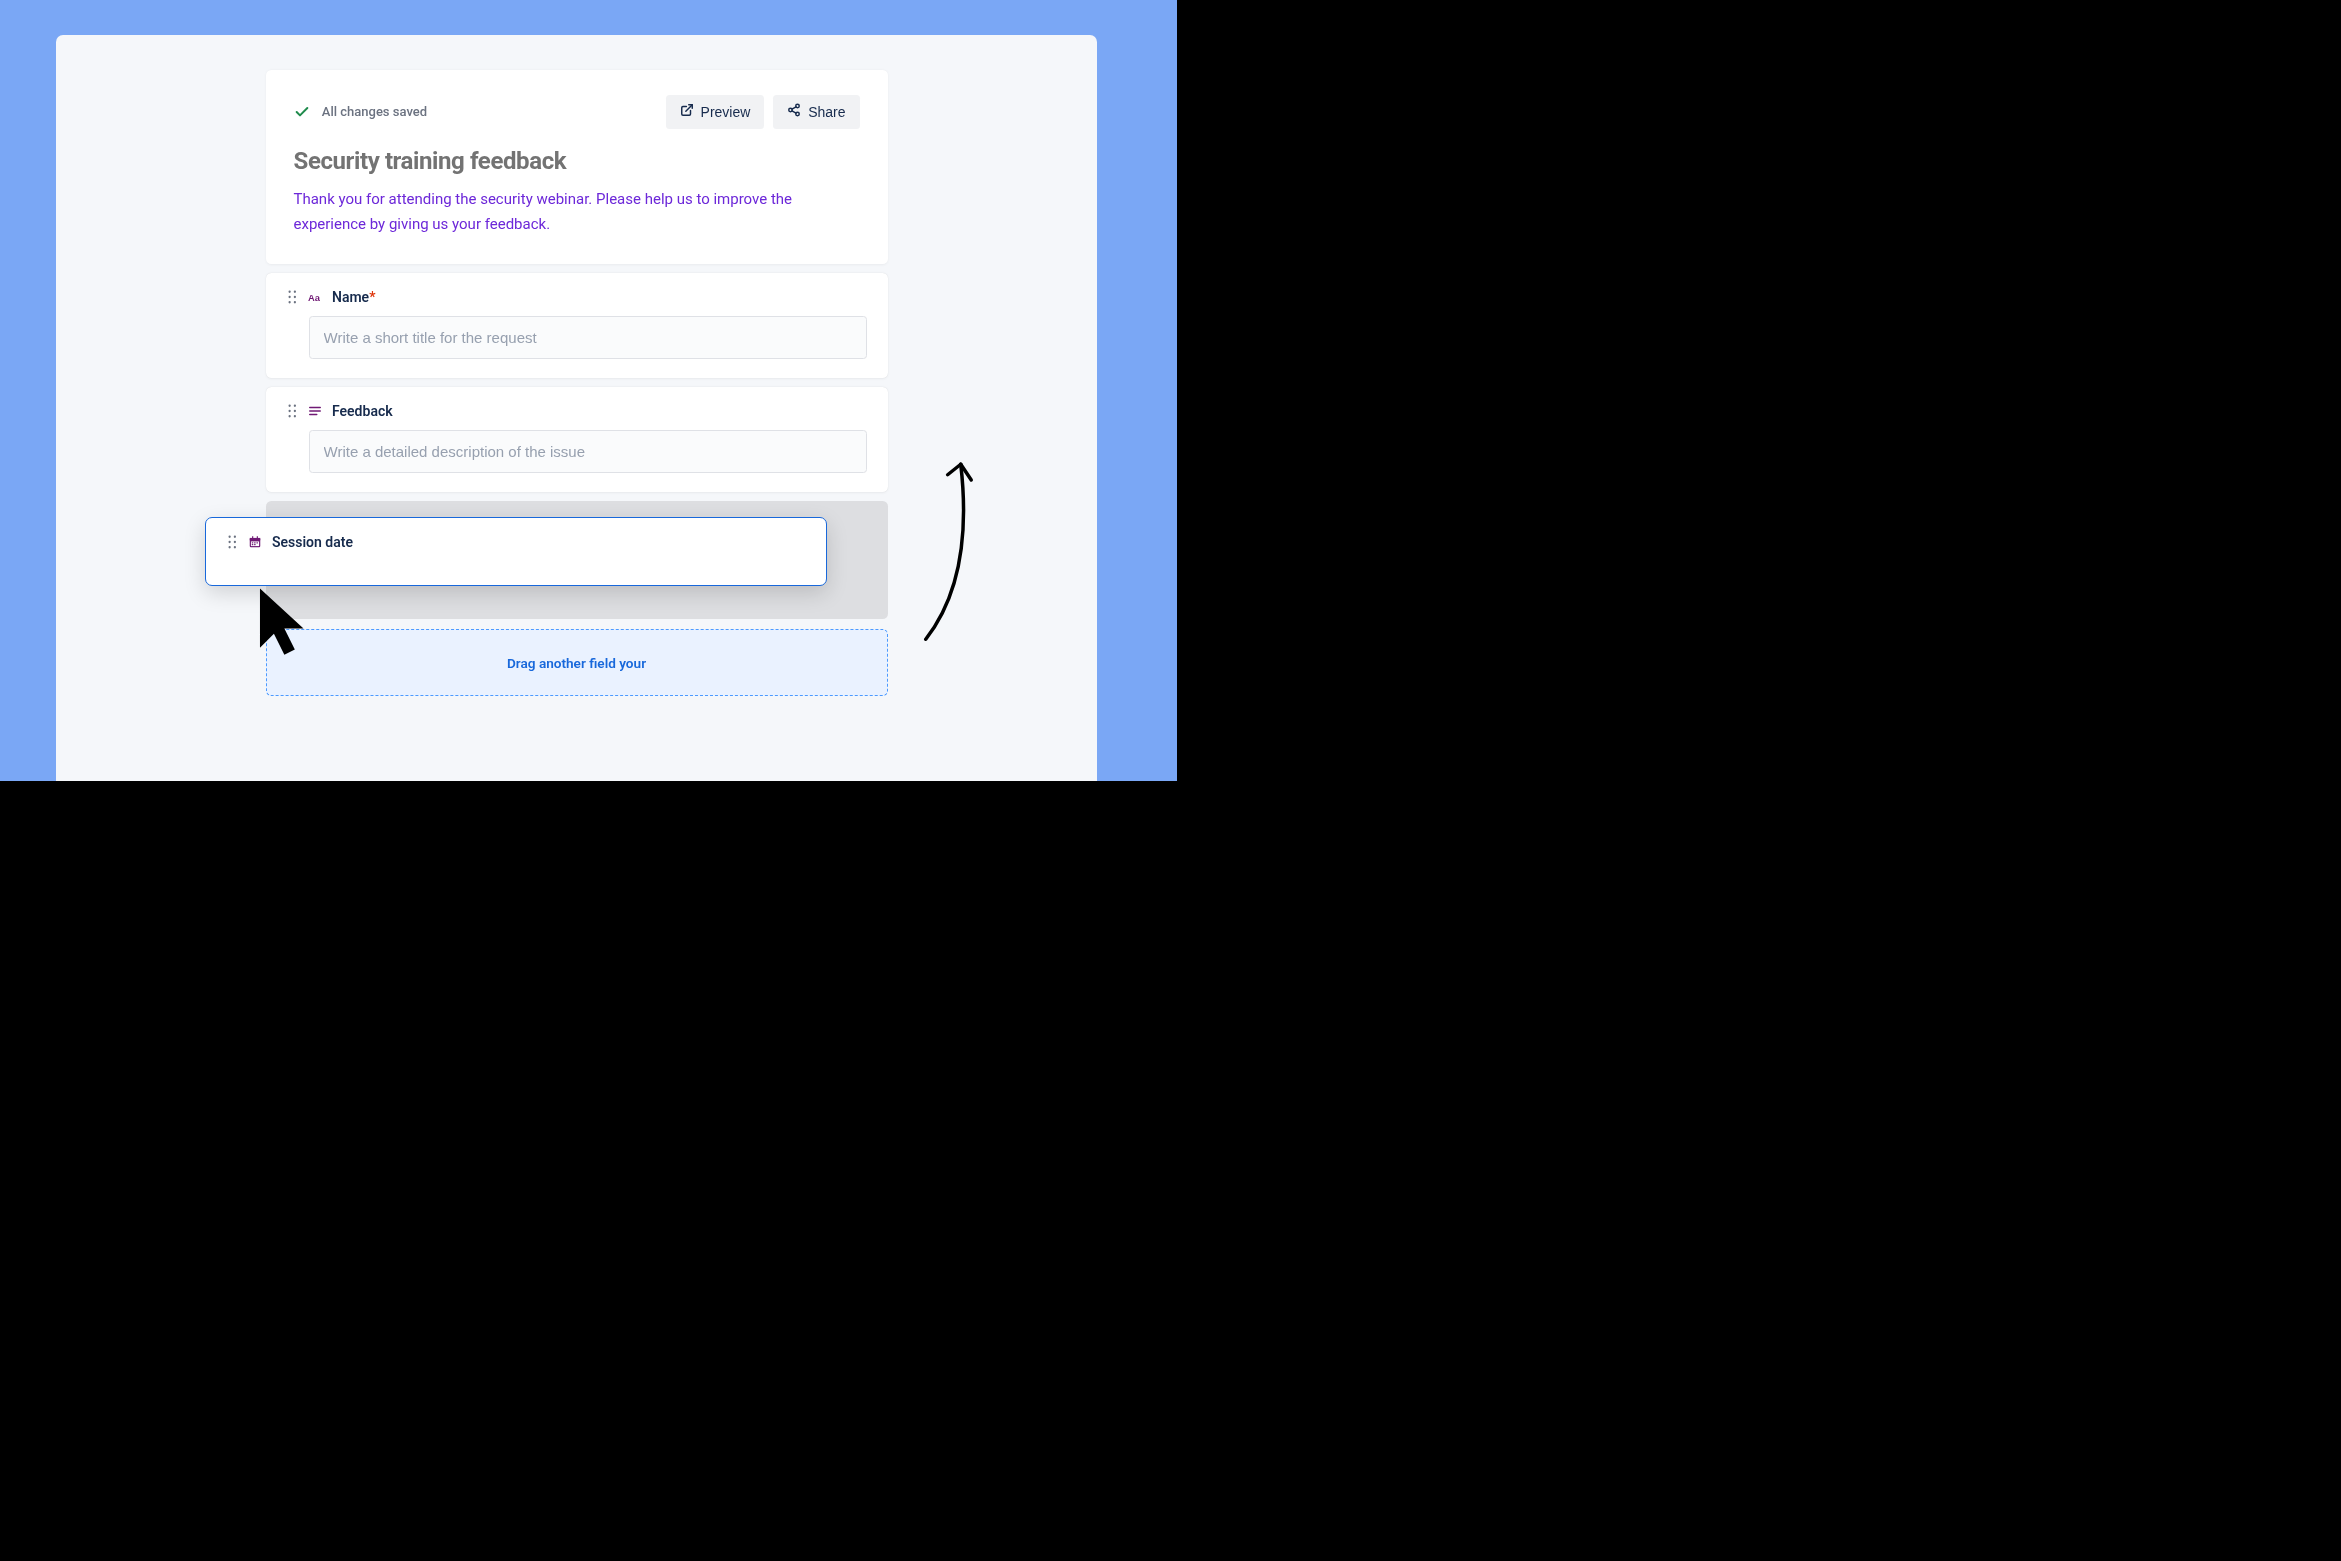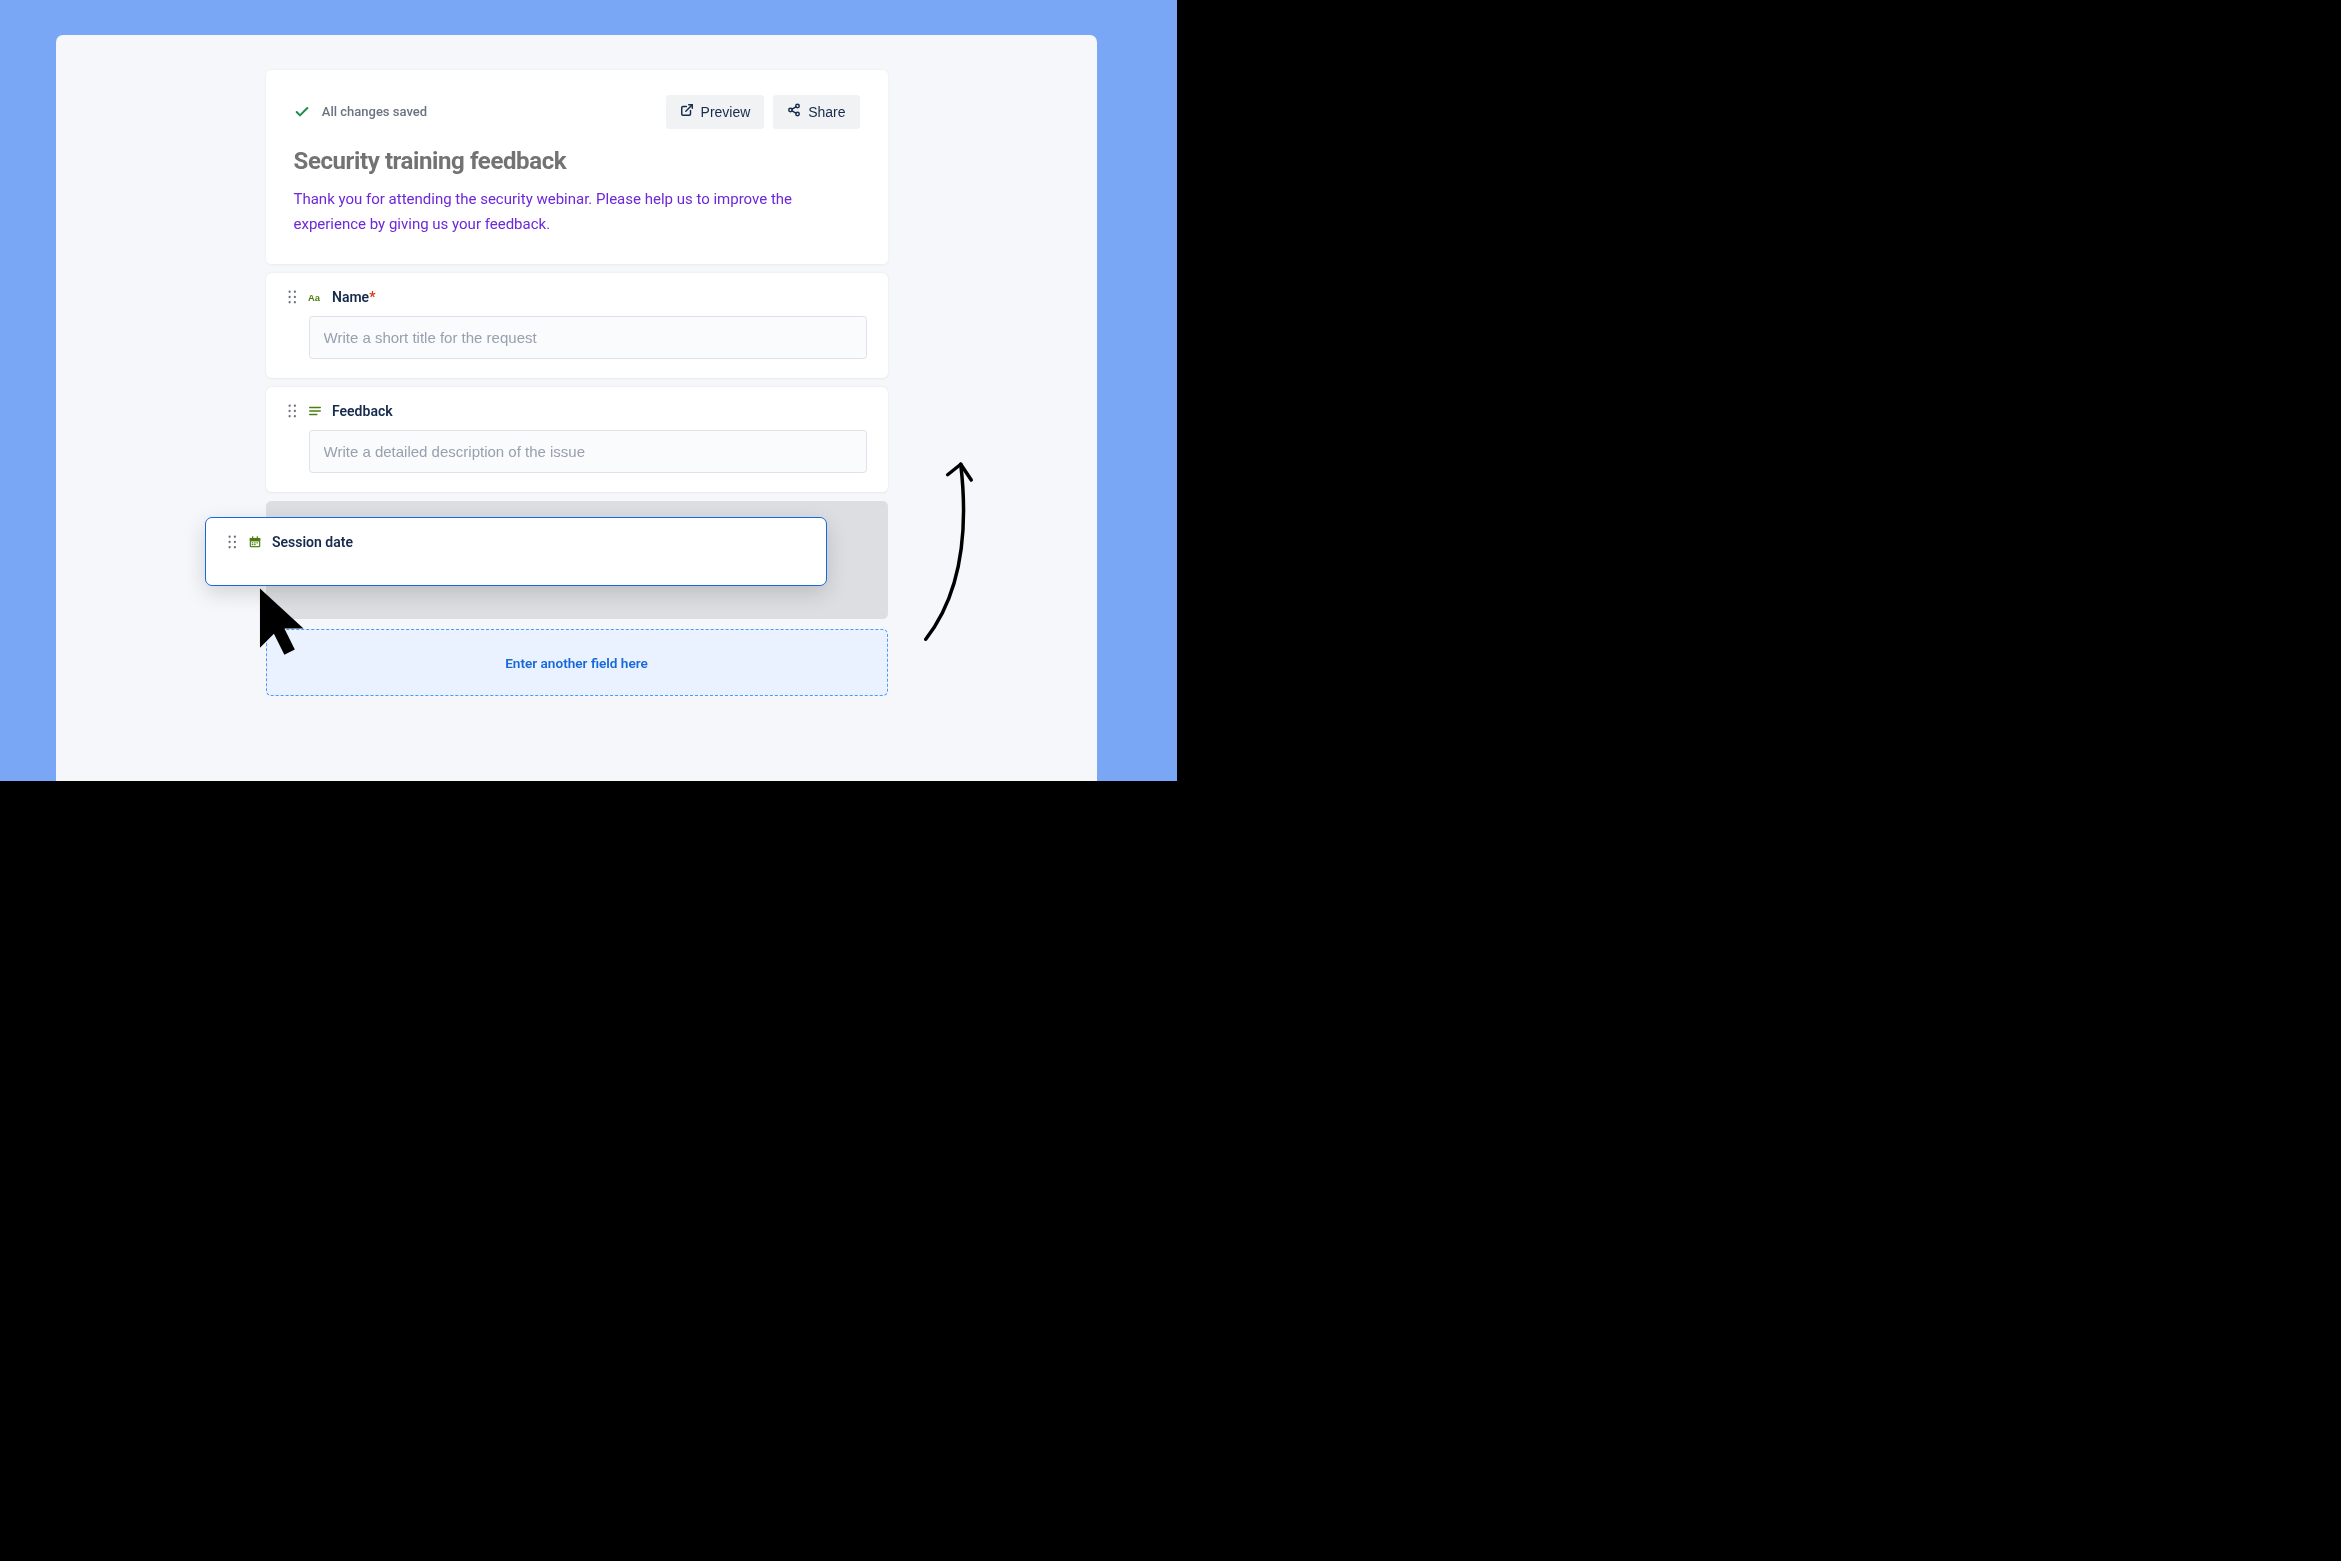--- a/index.html
+++ b/index.html
@@ -129,21 +129,21 @@
       cursor: grab;
       color: #6B7280;
       width: 10.5px;
       height: 14px;
       display: flex;
       align-items: center;
       flex-shrink: 0;
     }
     
     .field-type-icon {
-      color: #4d7c0f;
+      color: #701a75;
       width: 14px;
       height: 14px;
       display: flex;
       align-items: center;
       flex-shrink: 0;
     }
     
     .field-label {
       font-size: 14px;
       font-weight: 600;
@@ -369,21 +369,21 @@
                   <rect x="6.5" y="15.5" width="2.5" height="2" fill="currentColor"></rect>
                   <rect x="10.5" y="15.5" width="2.5" height="2" fill="currentColor"></rect>
                 </svg>
             </span>
             <span class="field-label">Session date</span>
           </div>
         </div>
       </div>
 
       <div class="drop-zone">
-        <span class="drop-zone-text">Enter another field here</span>
+        <span class="drop-zone-text">Drag another field your</span>
       </div>
 
     </div>
 
     <div class="cursor-overlay">
       <svg viewBox="0 0 70 88" fill="#000">
           <path d="M 8 4 L 8 72 L 24 56 L 36 80 L 48 74 L 36 50 L 58 50 Z"></path>
         </svg>
     </div>
 

